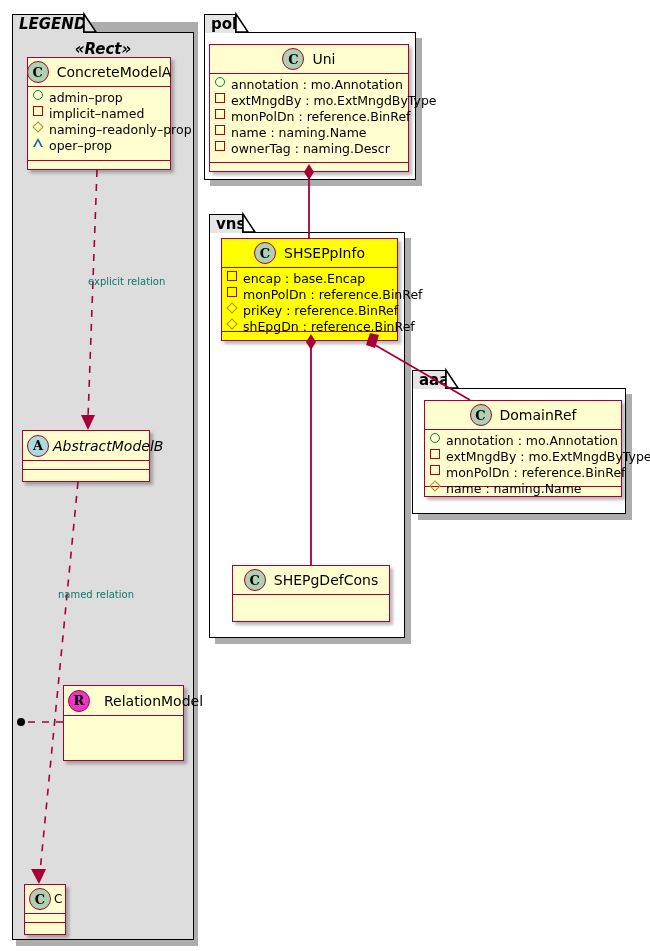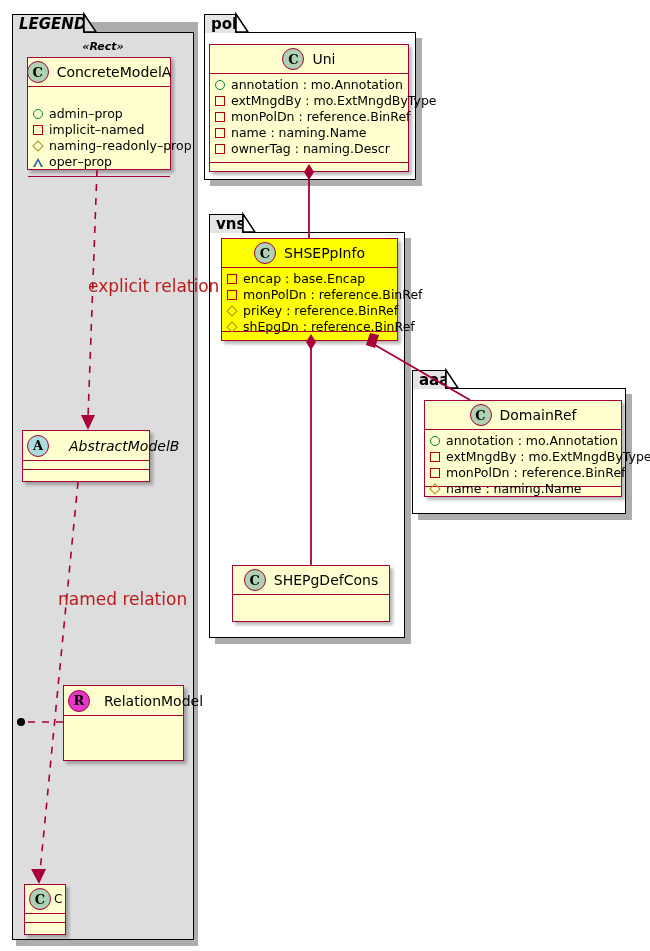--- a/index.html
+++ b/index.html
@@ -76,21 +76,20 @@
     box-sizing: border-box;
     padding: 3px 5px 2px 5px;
     border-bottom: 1.5px solid #A80036;
   }
   .cls-foot {
     box-sizing: border-box;
     height: 10px;
   }
   .attr {
     display: flex;
-    align-items: center;
     font-size: 12.5px;
     line-height: 16px;
     color: #000000;
     white-space: nowrap;
   }
   .attr .atext { padding-left: 6px; }
 
   
   .badge {
     width: 20px; height: 20px;
@@ -150,30 +149,30 @@
     left: -3.4px; top: 3px;
     width: 0; height: 0;
     border-left: 3.4px solid transparent;
     border-right: 3.4px solid transparent;
     border-bottom: 6px solid #FEFECE;
     z-index: 2;
   }
 
   .stereo {
     position: absolute;
-    font-size: 11px;
+    font-size: 15px;
     font-style: italic;
     font-weight: bold;
     color: #000000;
     z-index: 4;
   }
   .edge-label {
     position: absolute;
-    font-size: 17px;
-    color: #b91c1c;
+    font-size: 10px;
+    color: #0f766e;
     white-space: nowrap;
     z-index: 6;
   }
   svg.links {
     position: absolute;
     left: 0; top: 0;
     width: 650px; height: 951px;
     z-index: 5;
     pointer-events: none;
   }
@@ -192,21 +191,21 @@
     <polygon points="84,14 96,32 84,32" fill="#dddddd" stroke="#000000" stroke-width="1.5"></polygon>
   </svg>
 
   <div class="stereo" style="left:12px; top:40px; width:182px; text-align:center;">«Rect»</div>
 
   <div class="cls" style="left:27px; top:57px; width:144px; height:113px;">
     <div class="cls-title">
       <span class="badge c">C</span>
       <span class="tname">ConcreteModelA</span>
     </div>
-    <div class="cls-body" style="height:74px;margin-top:16px;">
+    <div class="cls-body" style="height:74px;">
       <div class="attr">
         <span class="g g-circle"></span>
         <span class="atext">admin–prop</span>
       </div>
       <div class="attr">
         <span class="g g-square"></span>
         <span class="atext">implicit–named</span>
       </div>
       <div class="attr">
         <span class="g g-diamond"></span>
@@ -216,21 +215,21 @@
         <span class="g g-triangle"></span>
         <span class="atext">oper–prop</span>
       </div>
     </div>
     <div class="cls-foot"></div>
   </div>
 
   <div class="cls" style="left:22px; top:430px; width:128px; height:52px;">
     <div class="cls-title left" style="height:30px;">
       <span class="badge a">A</span>
-      <span class="tname abs" style="padding-left:20px;">AbstractModelB</span>
+      <span class="tname abs" style="padding-left:4px;">AbstractModelB</span>
     </div>
     <div class="cls-body" style="height:9px; padding:0;"></div>
     <div class="cls-foot"></div>
   </div>
 
   <div class="cls" style="left:63px; top:685px; width:121px; height:76px;">
     <div class="cls-title left" style="height:30px;">
       <span class="badge r">R</span>
       <span class="tname" style="padding-left:14px;">RelationModel</span>
     </div>

